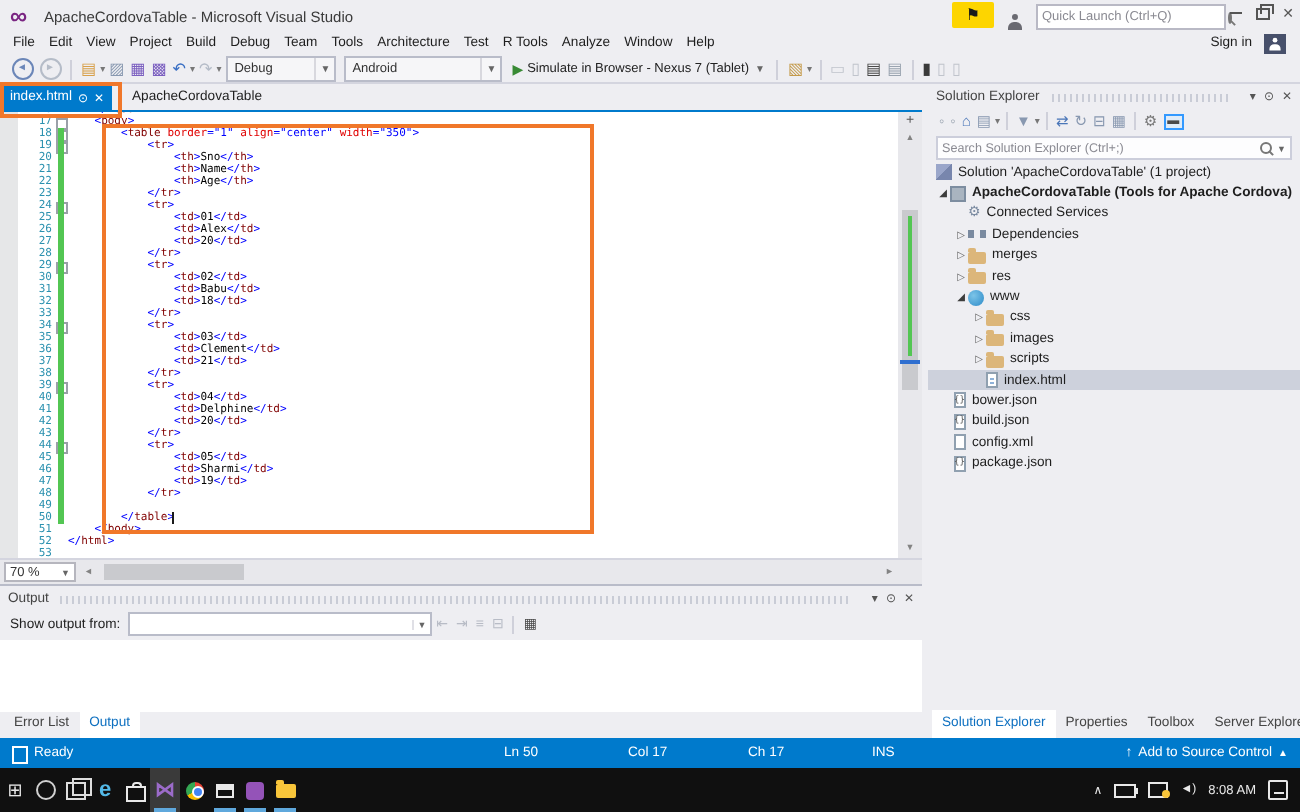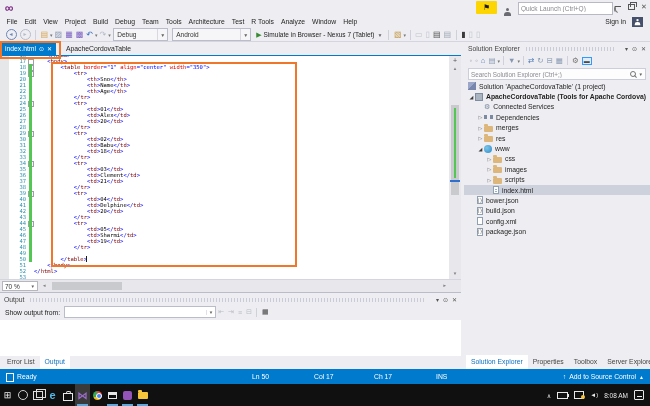--- a/index.html
+++ b/index.html
@@ -172,20 +172,21 @@
   .action{width:8px;height:8px;border:1px solid #e8e8e8;border-radius:1px;}
   .action::after{content:'';display:block;height:1px;background:#e8e8e8;margin:5px 1.5px 0 1.5px;}
 </style>
 </head>
 <body>
 
 <div id="app">
 
   <div id="titlebar">
     <span id="vs-logo">∞</span>
+    <span id="win-title">ApacheCordovaTable - Microsoft Visual Studio</span>
     <span id="flag-btn">⚑</span>
     <span id="feedback"><span class="person"></span></span>
     <span id="quicklaunch">
       <input placeholder="Quick Launch (Ctrl+Q)" style="">
       <span class="mag"></span>
     </span>
     <span class="winbtn" style="left:612px;">
         <span class="minbar"></span>
       </span>
     <span class="winbtn" style="left:625px;">

